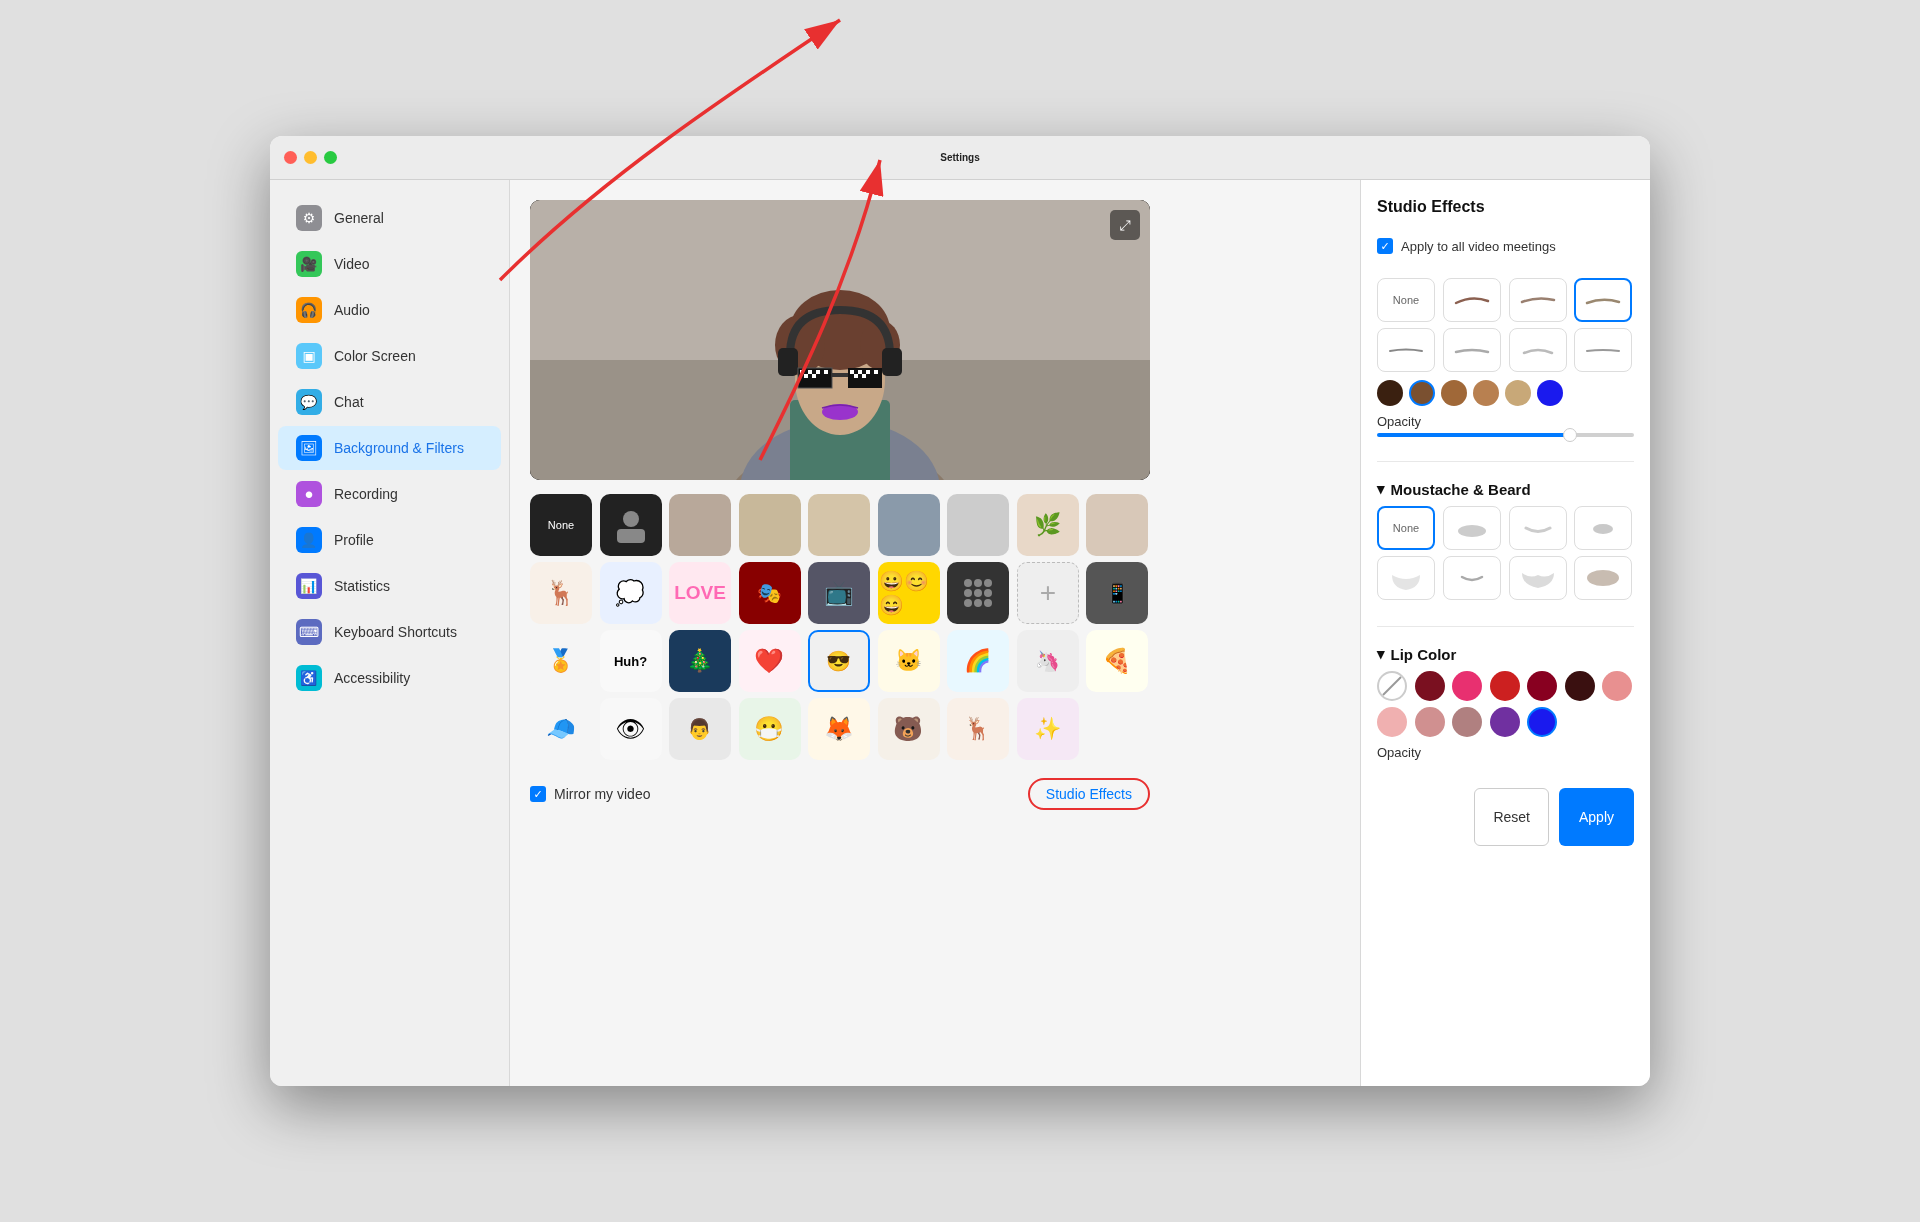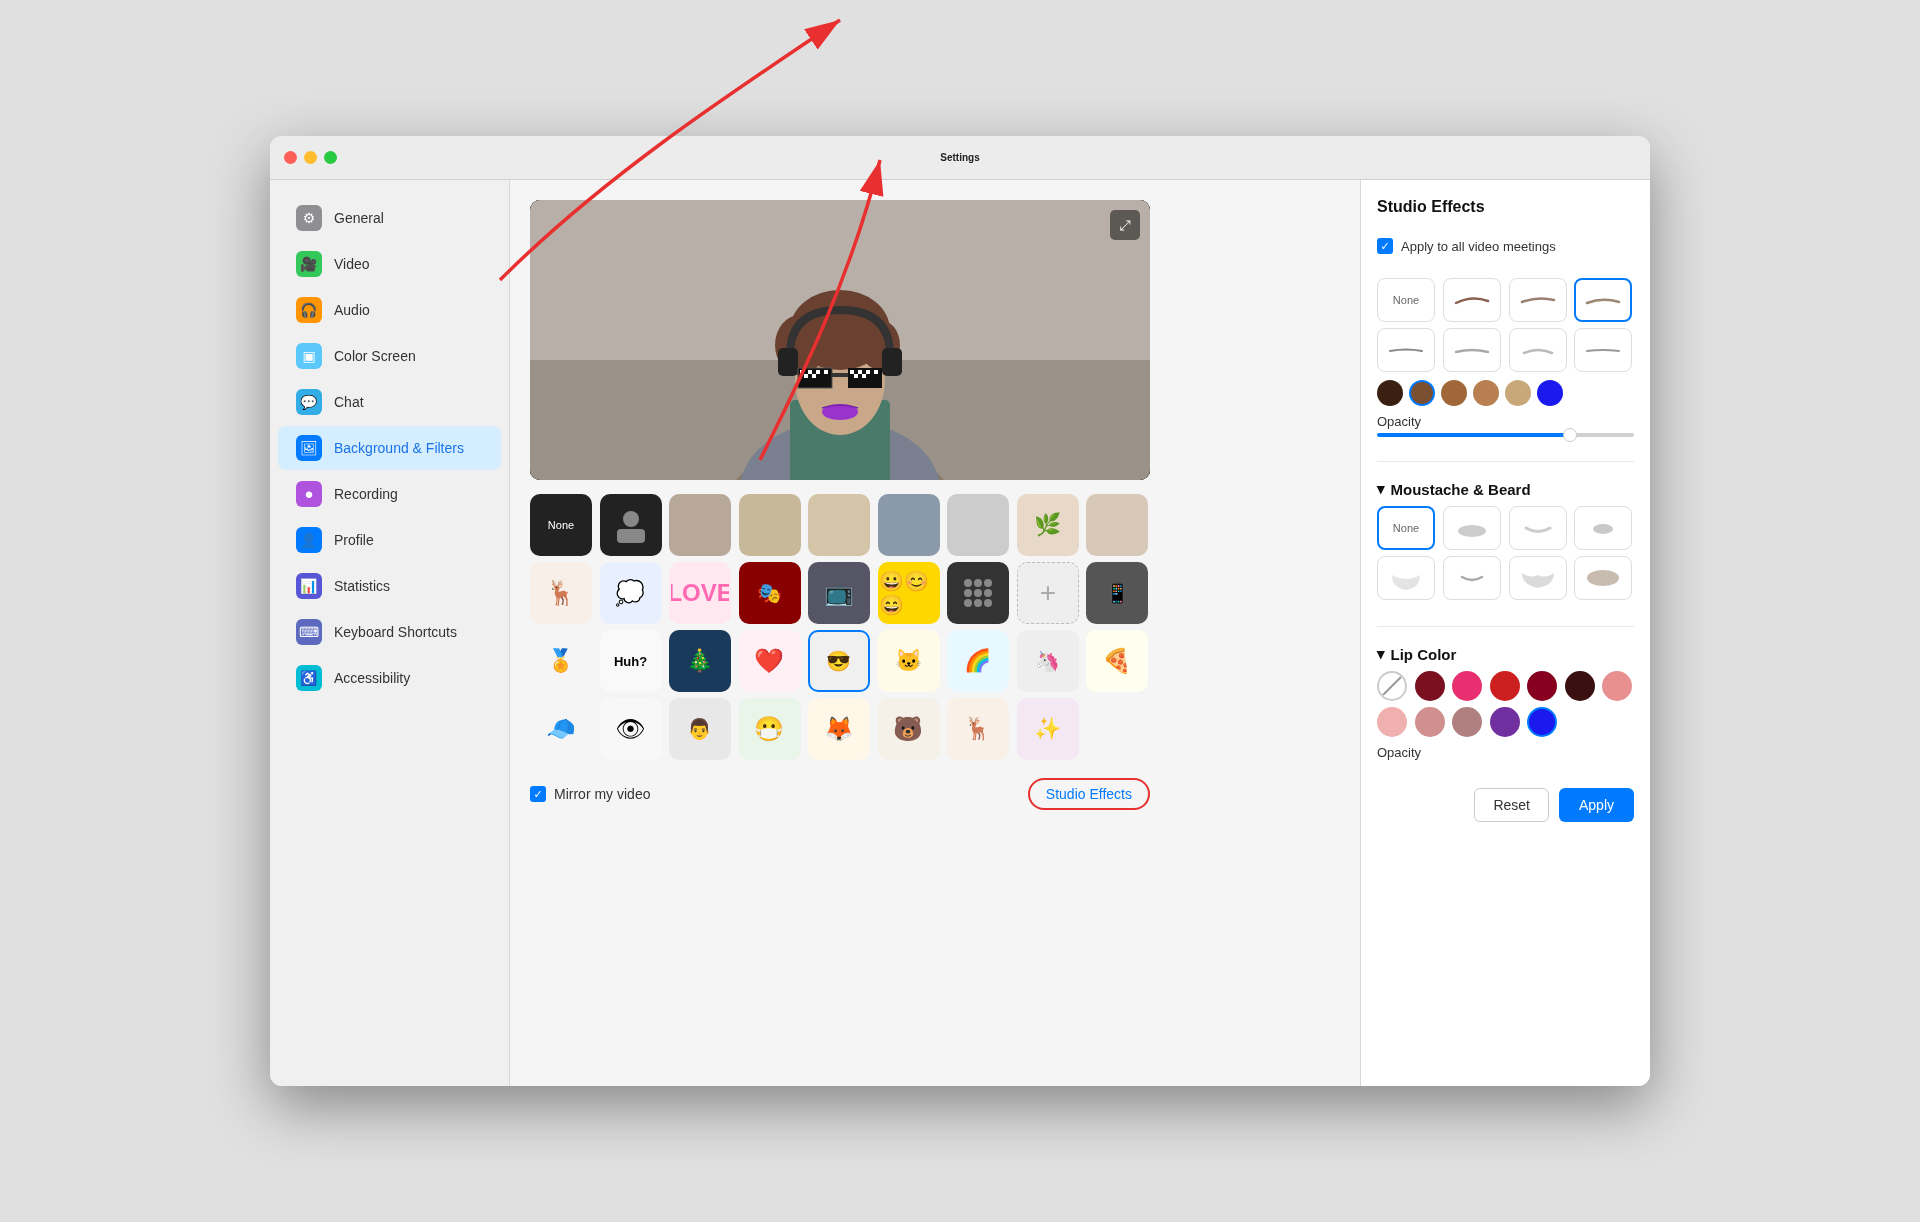--- a/index.html
+++ b/index.html
@@ -366,21 +366,21 @@
       border-color: #ccc;
       position: relative;
     }
     .action-buttons {
       display: flex;
       gap: 10px;
       justify-content: flex-end;
       margin-top: 8px;
     }
     .btn-reset {
-      padding: 8px 18px;
+      padding: 20px 18px;
       border: 1.5px solid #ccc;
       border-radius: 6px;
       background: white;
       font-size: 14px;
       cursor: pointer;
       color: #333;
     }
     .btn-close {
       padding: 8px 20px;
       border: none;
@@ -559,21 +559,21 @@
         </div>
         <div class="filter-item" style="background:#d8c8b8;"></div>
 
         <div class="filter-item fg-deer">
             <span style="font-size:24px;">🦌</span>
           </div>
         <div class="filter-item fg-cloud">
             <span style="font-size:24px;">💭</span>
           </div>
         <div class="filter-item fg-love">
-            <span style="font-size:24px;color:#ff69b4;font-weight:700;">LOVE</span>
+            <span style="font-size:19px;color:#ff69b4;font-weight:700;">LOVE</span>
           </div>
         <div class="filter-item fg-stage">
             <span style="font-size:20px;">🎭</span>
           </div>
         <div class="filter-item fg-tv">
             <span style="font-size:24px;">📺</span>
           </div>
         <div class="filter-item fg-emoji">
             <span style="font-size:20px;">😀😊😄</span>
           </div>

